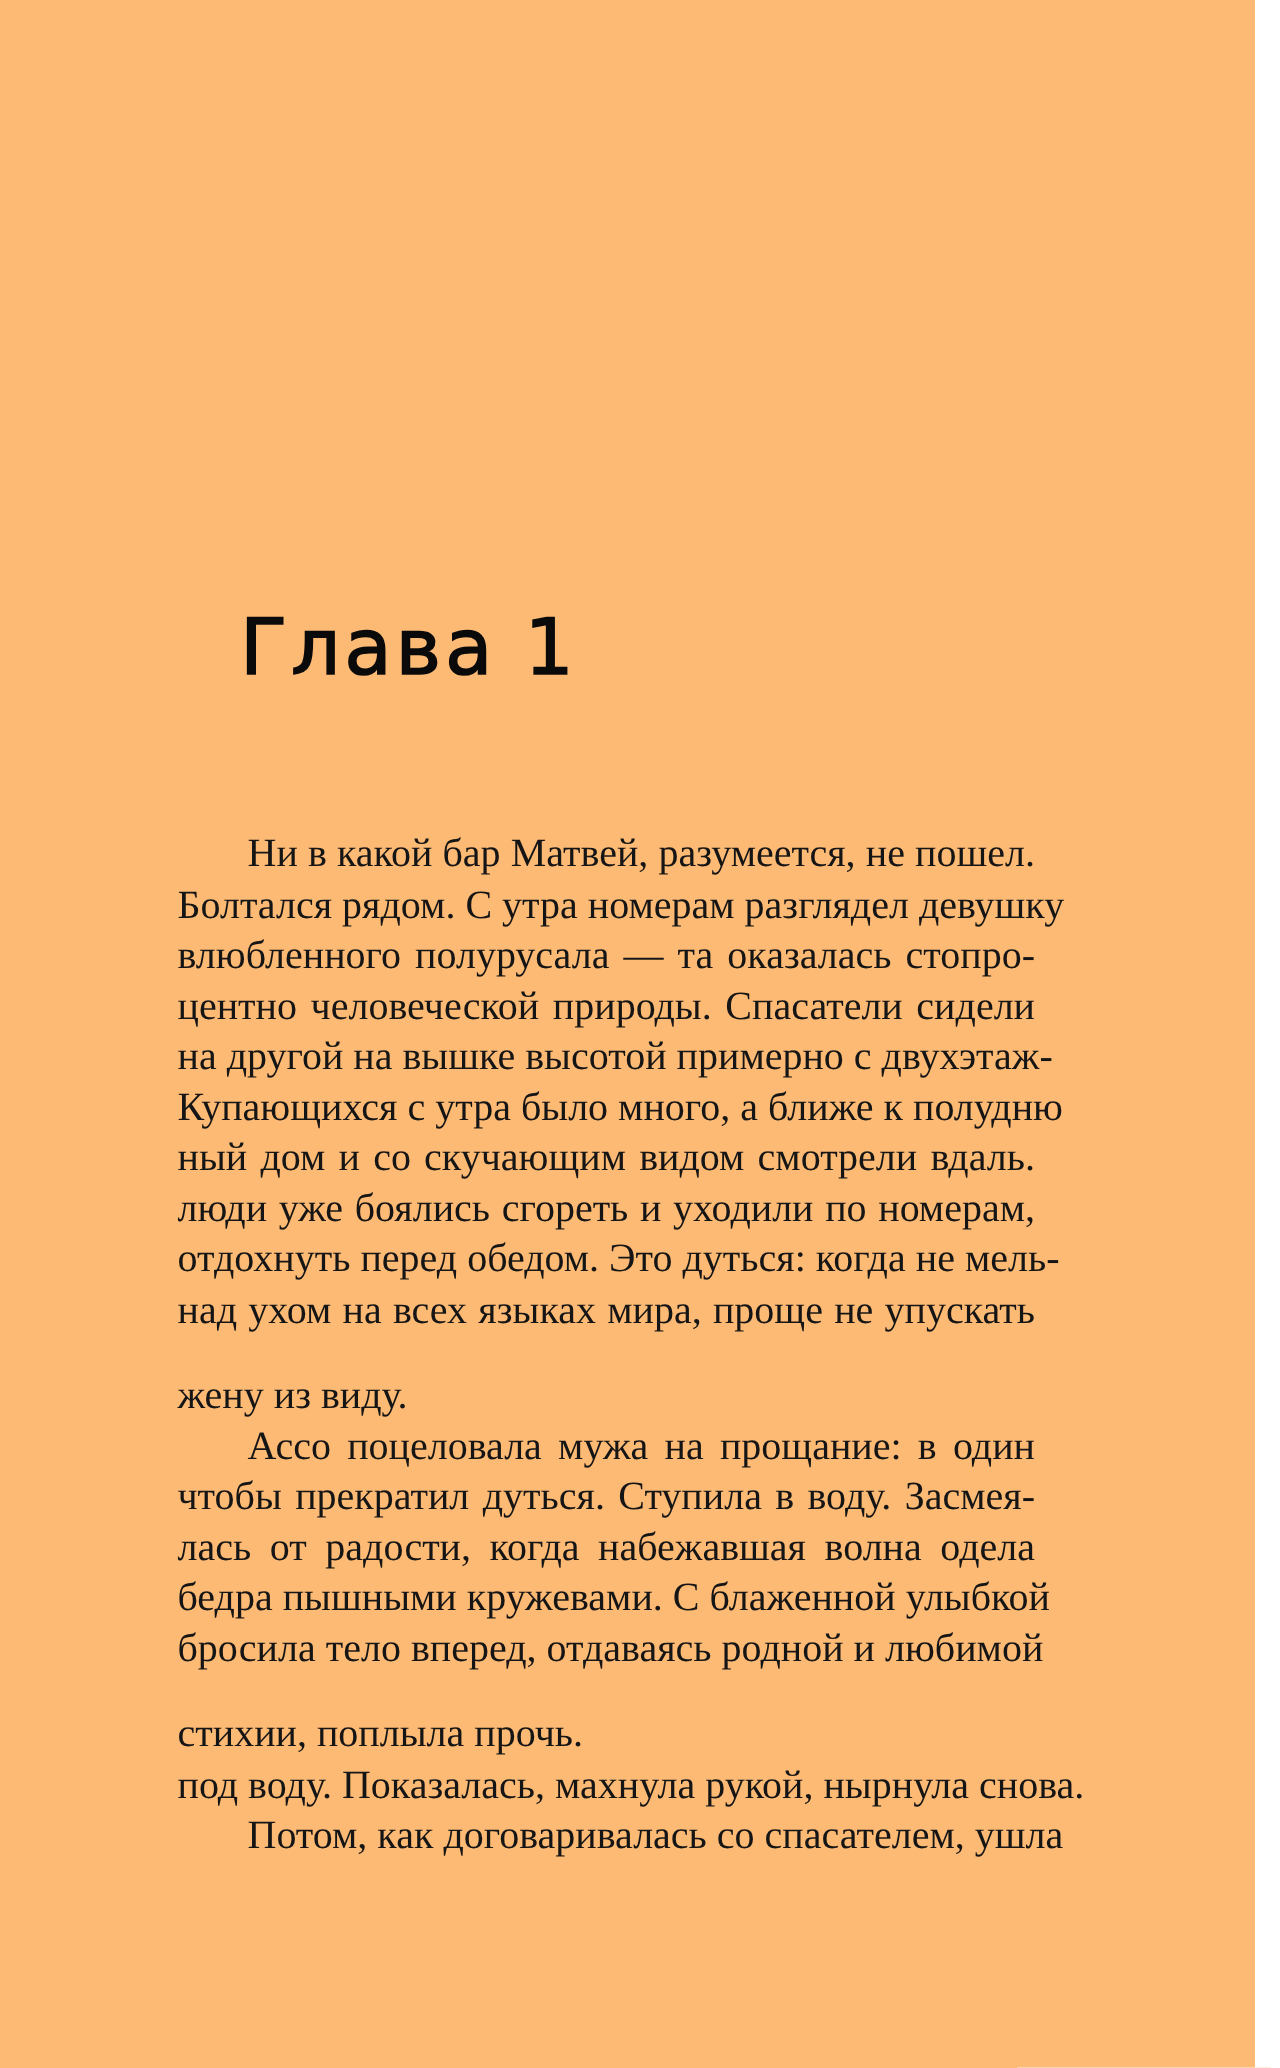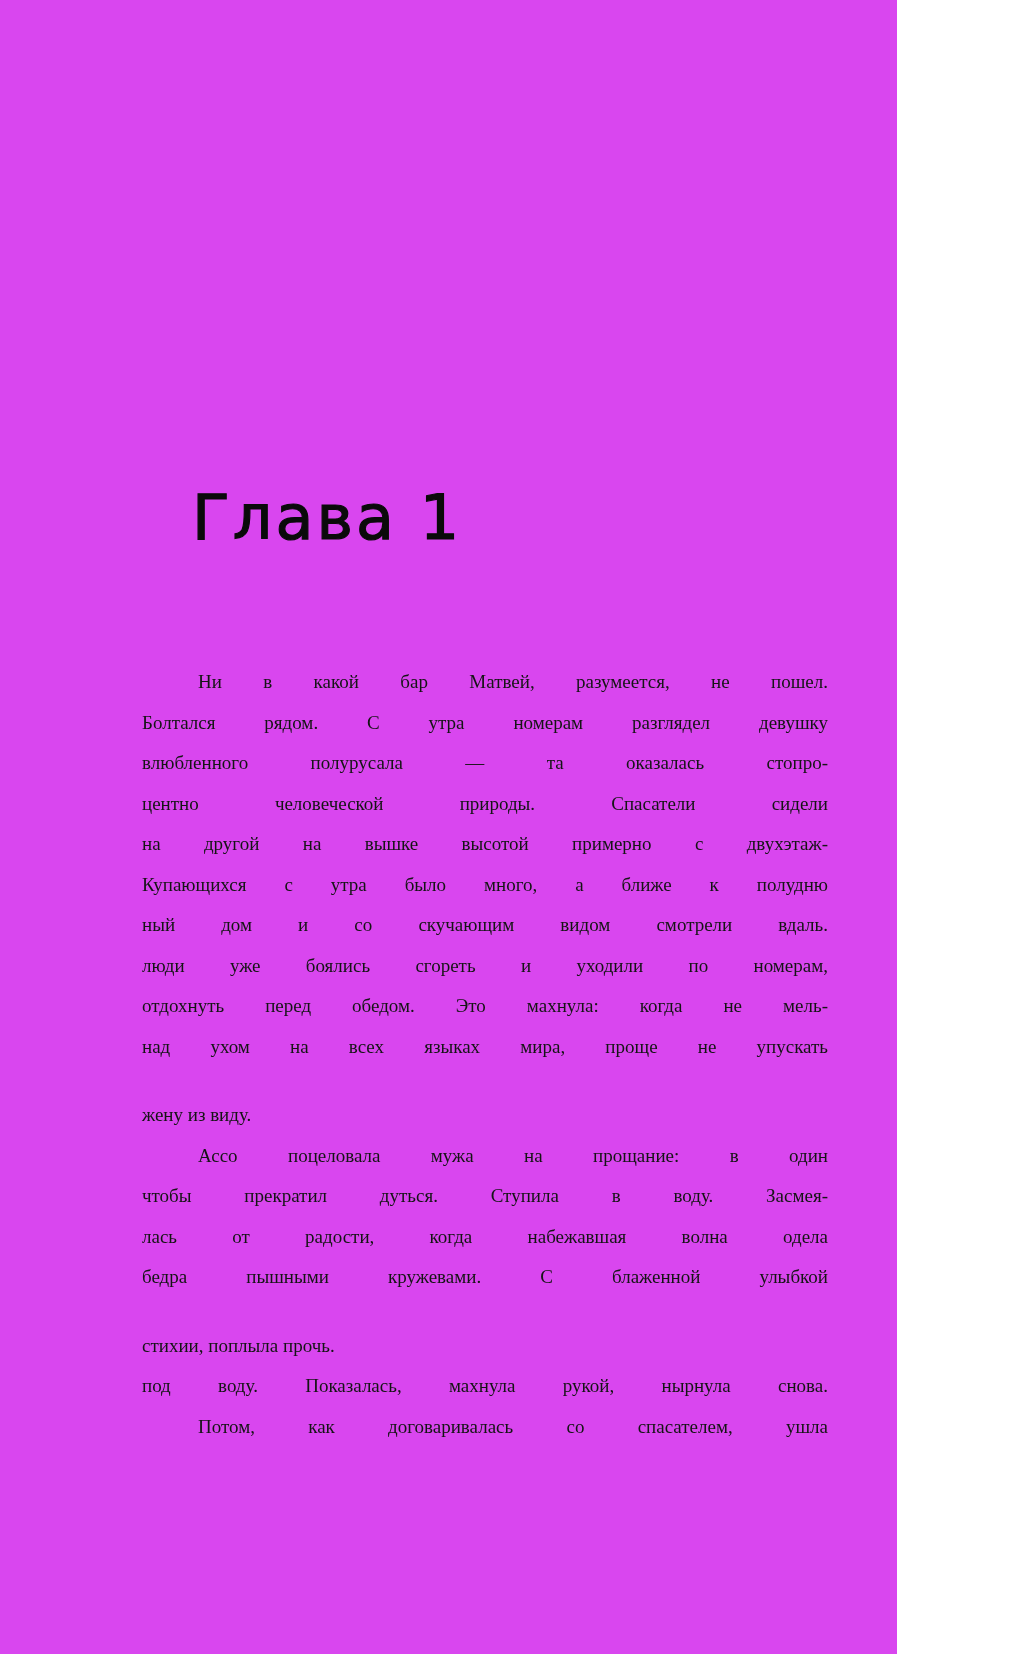--- a/index.html
+++ b/index.html
@@ -11,23 +11,23 @@
       width: 1024px;
       height: 1654px;
       position: relative;
       overflow: hidden;
       color: #111111;
     }
     .page {
       position: absolute;
       left: 0;
       top: 0;
-      width: 897px;
+      width: 1004px;
       height: 1654px;
-      background: #d946ef;
+      background: #fdba74;
     }
     .chapter-title {
       position: absolute;
       left: 192px;
       top: 478px;
       margin: 0;
       font-family: "DejaVu Sans", sans-serif;
       font-weight: normal;
       font-size: 62px;
       line-height: 80px;
@@ -35,21 +35,21 @@
       color: #0a0a0a;
       -webkit-text-stroke: 1.2px #0a0a0a;
       white-space: nowrap;
     }
     .body-text {
       position: absolute;
       left: 142px;
       top: 662px;
       width: 686px;
       font-family: "Liberation Serif", serif;
-      font-size: 19px;
+      font-size: 32px;
       line-height: 40.5px;
       color: #151515;
     }
     .line {
       display: block;
       height: 40.5px;
       white-space: nowrap;
       text-align: justify;
       text-align-last: justify;
     }
@@ -72,30 +72,31 @@
 
     <div class="paragraph">
       <span class="line indent">Ни в какой бар Матвей, разумеется, не пошел.</span>
       <span class="line">Болтался рядом. С утра номерам разглядел девушку</span>
       <span class="line">влюбленного полурусала — та оказалась стопро-</span>
       <span class="line">центно человеческой природы. Спасатели сидели</span>
       <span class="line">на другой на вышке высотой примерно с двухэтаж-</span>
       <span class="line">Купающихся с утра было много, а ближе к полудню</span>
       <span class="line">ный дом и со скучающим видом смотрели вдаль.</span>
       <span class="line">люди уже боялись сгореть и уходили по номерам,</span>
-      <span class="line">отдохнуть перед обедом. Это махнула: когда не мель-</span>
+      <span class="line">отдохнуть перед обедом. Это дуться: когда не мель-</span>
       <span class="line">над ухом на всех языках мира, проще не упускать</span>
       <span class="line last">жену из виду.</span>
     </div>
 
     <div class="paragraph">
       <span class="line indent">Ассо поцеловала мужа на прощание: в один</span>
       <span class="line">чтобы прекратил дуться. Ступила в воду. Засмея-</span>
       <span class="line">лась от радости, когда набежавшая волна одела</span>
       <span class="line">бедра пышными кружевами. С блаженной улыбкой</span>
+      <span class="line">бросила тело вперед, отдаваясь родной и любимой</span>
       <span class="line last">стихии, поплыла прочь.</span>
     </div>
 
     <div class="paragraph">
       <span class="line">под воду. Показалась, махнула рукой, нырнула снова.</span>
       <span class="line indent">Потом, как договаривалась со спасателем, ушла</span>
     </div>
 
   </div>
 </div>

